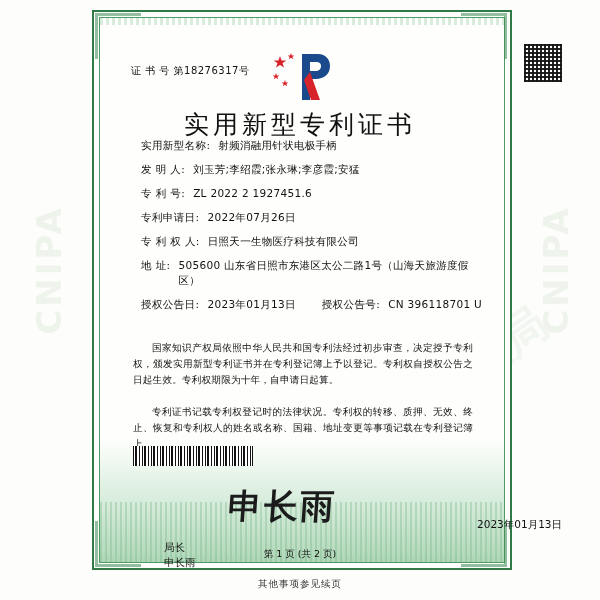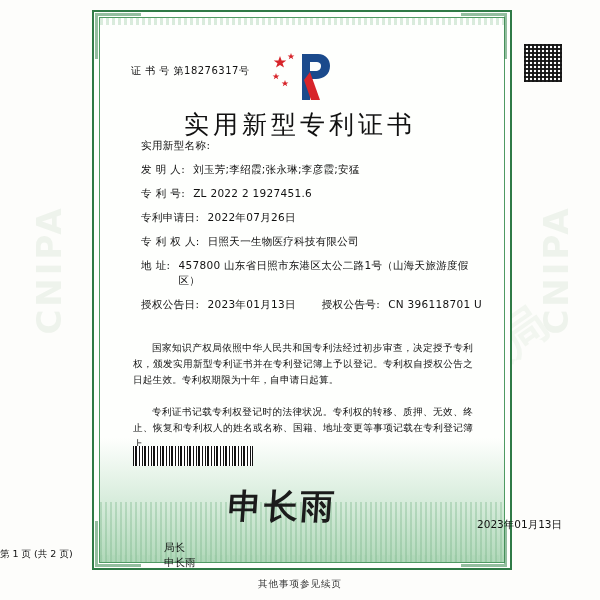--- a/index.html
+++ b/index.html
@@ -243,21 +243,21 @@
     position: absolute;
     right: 38px;
     top: 518px;
     font-size: 10.5px;
     color: #111;
   }
   .page-num {
     position: absolute;
     left: 0; right: 0;
     top: 548px;
-    text-align: left;
+    text-align: center;
     font-size: 9.5px;
     color: #111;
   }
   .footer-note {
     position: absolute;
     left: 0; right: 0;
     top: 578px;
     text-align: center;
     font-size: 9.5px;
     color: #333;
@@ -300,40 +300,41 @@
       <path d="M34 4 h16 c8 0 12 6 12 12 0 8-6 13-14 13 h-6 v-8 h5 c4 0 6-2 6-5 0-3-2-4-5-4 h-6 v38 h-8 z" fill="#1b4a8c"></path>
       <path d="M42 22 l10 28 h-9 l-7-20 z" fill="#d7242a"></path>
     </svg>
   </div>
 
   <div class="doc-title">实用新型专利证书</div>
 
   <div class="fields">
     <div class="row">
       <span class="label">实用新型名称:</span>
+      <span class="value">射频消融用针状电极手柄</span>
     </div>
     <div class="row">
       <span class="label">发 明 人:</span>
       <span class="value">刘玉芳;李绍霞;张永琳;李彦霞;安猛</span>
     </div>
     <div class="row">
       <span class="label">专 利 号:</span>
       <span class="value">ZL 2022 2 1927451.6</span>
     </div>
     <div class="row">
       <span class="label">专利申请日:</span>
       <span class="value">2022年07月26日</span>
     </div>
     <div class="row">
       <span class="label">专 利 权 人:</span>
       <span class="value">日照天一生物医疗科技有限公司</span>
     </div>
     <div class="row">
       <span class="label">地 址:</span>
-      <span class="value">457800 山东省日照市东港区太公二路1号（山海天旅游度假区）</span>
+      <span class="value">505600 山东省日照市东港区太公二路1号（山海天旅游度假区）</span>
     </div>
     <div class="row split">
       <span class="half">
         <span class="label">授权公告日:</span>
         <span class="value">2023年01月13日</span>
       </span>
       <span class="half second">
         <span class="label">授权公告号:</span>
         <span class="value">CN 396118701 U</span>
       </span>

